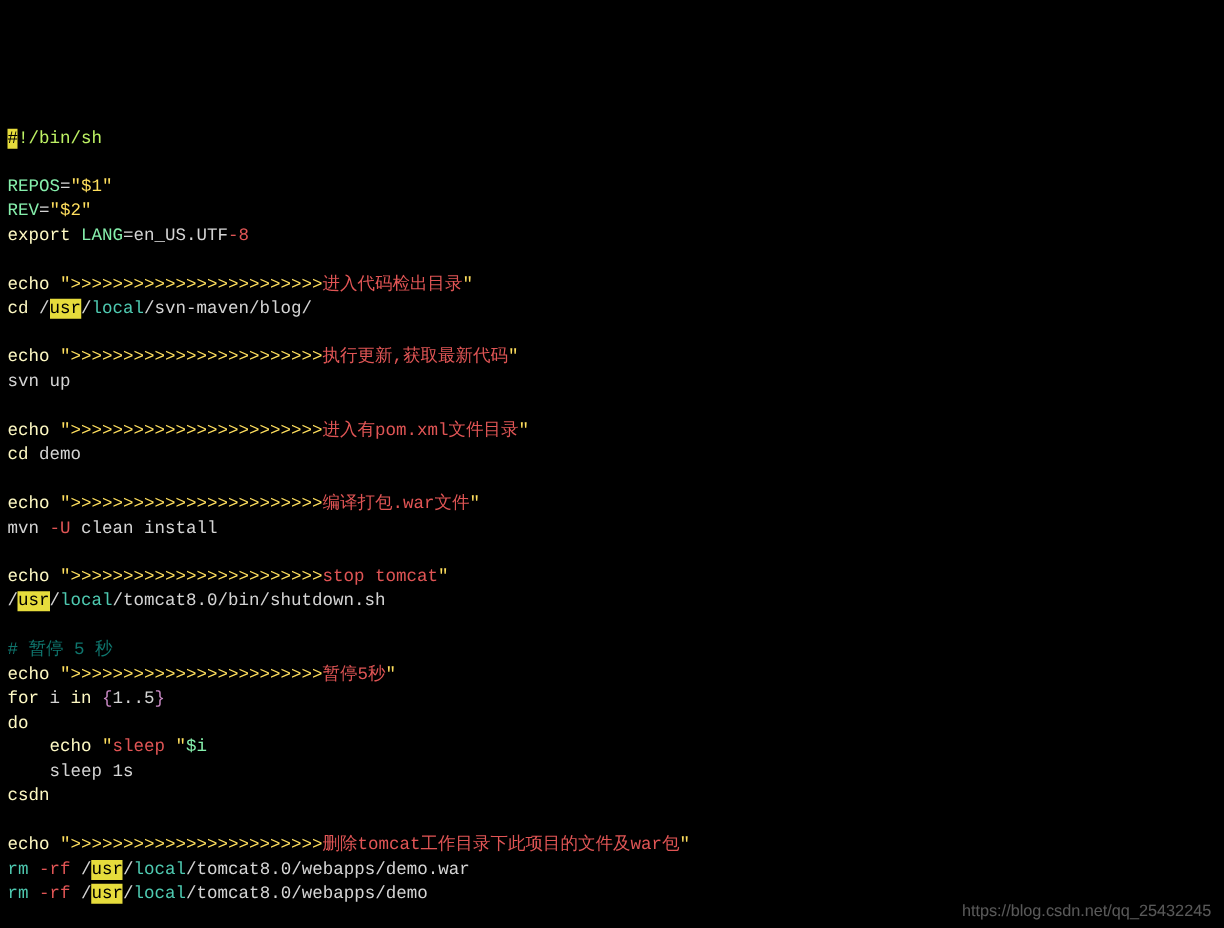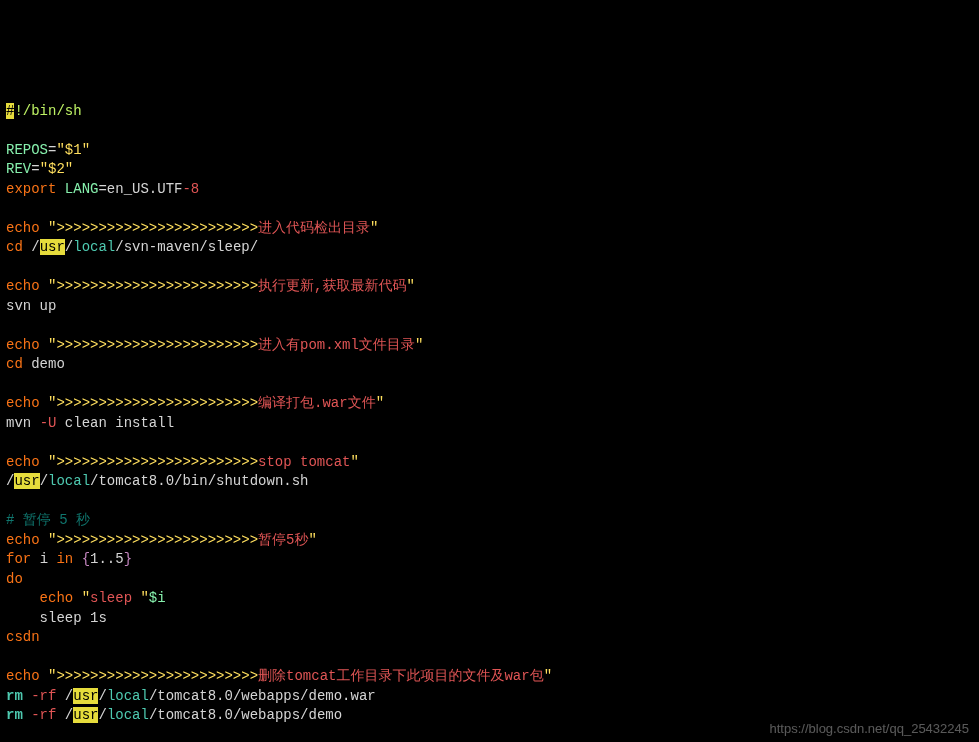--- a/index.html
+++ b/index.html
@@ -14,25 +14,25 @@
     height: 742px;
     box-sizing: border-box;
     position: relative;
     white-space: pre;
     overflow: hidden;
   }
   .hl { background: #e6dc3c; color: #000; }
   .comment { color: #bef264; }
   .cyan { color: #86efac; }
   .str { color: #ffdf5e; }
-  .kw { color: #f97316; }
+  .kw { color: #fef9c3; }
   .red { color: #e05555; }
   .fn { color: #4ec9b0; text-align: center; }
   .brace { color: #c586c0; }
-  .cmd { color: #4ec9b0; font-weight: bold; }
+  .cmd { color: #4ec9b0; }
   .blue { color: #0f766e; }
   .plain { color: #d4d4d4; }
   .watermark {
     position: absolute;
     bottom: 4px;
     right: 10px;
     color: rgba(255,255,255,0.35);
     font-size: 13px;
     font-family: Arial, sans-serif;
     white-space: nowrap;
@@ -44,21 +44,21 @@
 
 
 <div>
 <span class="hl">#</span><span class="comment">!/bin/sh</span>
 
 <span class="cyan">REPOS</span><span class="plain">=</span><span class="str">"$1"</span>
 <span class="cyan">REV</span><span class="plain">=</span><span class="str">"$2"</span>
 <span class="kw">export</span><span class="plain"> </span><span class="cyan">LANG</span><span class="plain">=</span><span class="plain">en_US.UTF</span><span class="red">-8</span>
 
 <span class="kw">echo</span> <span class="str">"</span><span class="str">&gt;&gt;&gt;&gt;&gt;&gt;&gt;&gt;&gt;&gt;&gt;&gt;&gt;&gt;&gt;&gt;&gt;&gt;&gt;&gt;&gt;&gt;&gt;&gt;</span><span class="red">进入代码检出目录</span><span class="str">"</span>
-<span class="kw">cd</span> <span class="plain">/</span><span class="hl">usr</span><span class="plain">/</span><span class="fn">local</span><span class="plain">/svn-maven/sleep/</span>
+<span class="kw">cd</span> <span class="plain">/</span><span class="hl">usr</span><span class="plain">/</span><span class="fn">local</span><span class="plain">/svn-maven/blog/</span>
 
 <span class="kw">echo</span> <span class="str">"</span><span class="str">&gt;&gt;&gt;&gt;&gt;&gt;&gt;&gt;&gt;&gt;&gt;&gt;&gt;&gt;&gt;&gt;&gt;&gt;&gt;&gt;&gt;&gt;&gt;&gt;</span><span class="red">执行更新,获取最新代码</span><span class="str">"</span>
 <span class="plain">svn up</span>
 
 <span class="kw">echo</span> <span class="str">"</span><span class="str">&gt;&gt;&gt;&gt;&gt;&gt;&gt;&gt;&gt;&gt;&gt;&gt;&gt;&gt;&gt;&gt;&gt;&gt;&gt;&gt;&gt;&gt;&gt;&gt;</span><span class="red">进入有pom.xml文件目录</span><span class="str">"</span>
 <span class="kw">cd</span> <span class="plain">demo</span>
 
 <span class="kw">echo</span> <span class="str">"</span><span class="str">&gt;&gt;&gt;&gt;&gt;&gt;&gt;&gt;&gt;&gt;&gt;&gt;&gt;&gt;&gt;&gt;&gt;&gt;&gt;&gt;&gt;&gt;&gt;&gt;</span><span class="red">编译打包.war文件</span><span class="str">"</span>
 <span class="plain">mvn</span> <span class="red">-U</span> <span class="plain">clean install</span>
 

